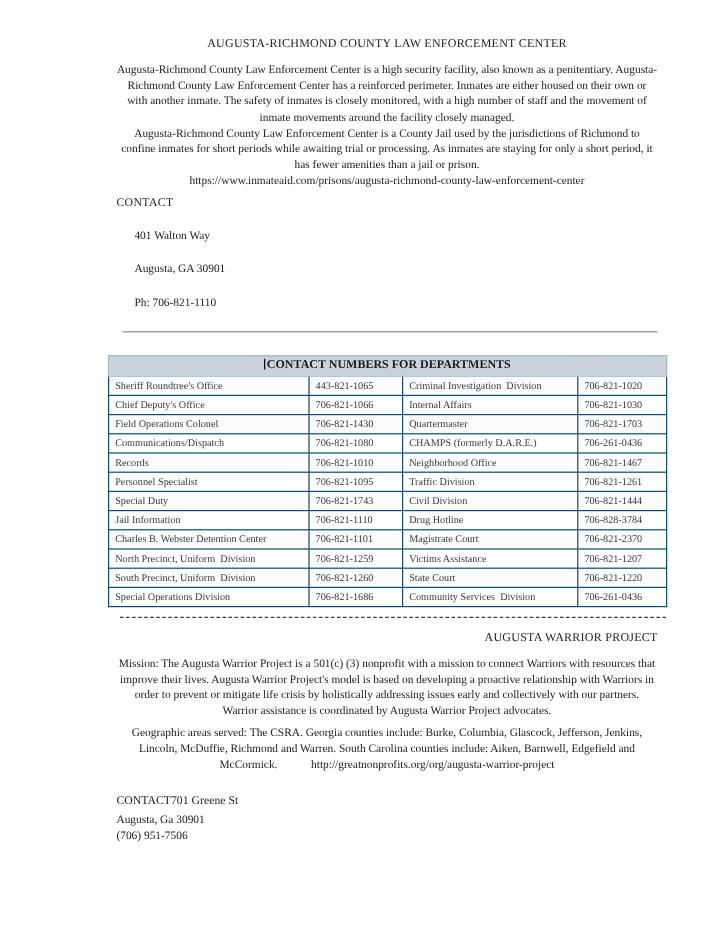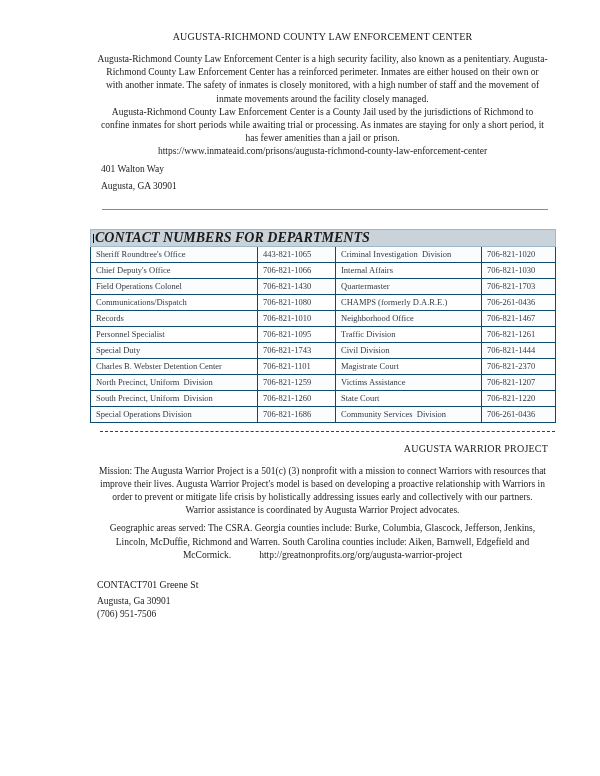--- a/index.html
+++ b/index.html
@@ -13,21 +13,21 @@
   }
   .page{padding:30px 52px 0 90px;}
   .doc-title{
     font-size:10px;font-weight:normal;letter-spacing:0.2px;
     text-align:center;margin:0 0 0 7px;width:451px;line-height:13px;
   }
   .para{font-size:9.5px;line-height:13.2px;margin:0;margin-left:7px;width:451px;text-align:center;}
   .para.first{margin-top:10px;}
   .contact-heading{font-size:9.8px;line-height:13px;margin:4px 0 0 7px;letter-spacing:0.3px;}
   .addr{font-size:9.5px;line-height:13px;margin:3px 0 0 7px;}
-  .addr div{margin:4px;}
+  .addr div{margin:15px;}
   .rule1{
     border:none;border-top:1px solid #8a8a8a;
     margin:16px 0 0 12px;width:446px;height:0;
   }
   .rule2{
     border:none;border-top:1px dashed #3c3c3c;
     margin:8px 0 0 10px;width:455px;height:0;
   }
   table.depts{
     border-collapse:collapse;
@@ -36,22 +36,22 @@
     table-layout:fixed;
     background:#ffffff;
   }
   table.depts col.c1{width:167px;}
   table.depts col.c2{width:78px;}
   table.depts col.c3{width:146px;}
   table.depts col.c4{width:74px;}
   table.depts th{
     background:#cbd3da;
     border:1px solid #9fb8ca;
-    font-size:14px;font-weight:bold;line-height:12px;
-    padding:2px;text-align:left;color:#1c1c1c;font-style:italic;
+    font-size:10px;font-weight:bold;line-height:12px;
+    padding:2px;text-align:center;color:#1c1c1c;
   }
   table.depts td{
     border:1px solid #0c4a6e;
     font-size:8.5px;line-height:11px;
     padding:2px 5px;color:#333b41;
     white-space:pre-wrap;overflow:hidden;
     background:#ffffff;
   }
   table.depts tr:nth-child(odd) td{background:#fbfcfd;}
   .caret{
@@ -77,23 +77,25 @@
 <body>
 
 <div class="page">
 
   <h1 class="doc-title">AUGUSTA-RICHMOND COUNTY LAW ENFORCEMENT CENTER</h1>
 
   <p class="para first">Augusta-Richmond County Law Enforcement Center is a high security facility, also known as a penitentiary. Augusta-Richmond County Law Enforcement Center has a reinforced perimeter. Inmates are either housed on their own or with another inmate. The safety of inmates is closely monitored, with a high number of staff and the movement of inmate movements around the facility closely managed.</p>
   <p class="para">Augusta-Richmond County Law Enforcement Center is a County Jail used by the jurisdictions of Richmond to confine inmates for short periods while awaiting trial or processing. As inmates are staying for only a short period, it has fewer amenities than a jail or prison.</p>
   <p class="para">https://www.inmateaid.com/prisons/augusta-richmond-county-law-enforcement-center</p>
 
+  <p class="contact-heading">CONTACT</p>
   <div class="addr">
     <div>401 Walton Way</div>
     <div>Augusta, GA 30901</div>
+    <div>Ph: 706-821-1110</div>
   </div>
 
   <hr class="rule1">
 
   <table class="depts">
     <colgroup>
       <col class="c1">
         <col class="c2">
         <col class="c3">
         <col class="c4">
@@ -140,20 +142,26 @@
           <td>Traffic Division</td>
           <td>706-821-1261</td>
         </tr>
         <tr>
           <td>Special Duty</td>
           <td>706-821-1743</td>
           <td>Civil Division</td>
           <td>706-821-1444</td>
         </tr>
         <tr>
+          <td>Jail Information</td>
+          <td>706-821-1110</td>
+          <td>Drug Hotline</td>
+          <td>706-828-3784</td>
+        </tr>
+        <tr>
           <td>Charles B. Webster Detention Center</td>
           <td>706-821-1101</td>
           <td>Magistrate Court</td>
           <td>706-821-2370</td>
         </tr>
         <tr>
           <td>North Precinct, Uniform  Division</td>
           <td>706-821-1259</td>
           <td>Victims Assistance</td>
           <td>706-821-1207</td>

